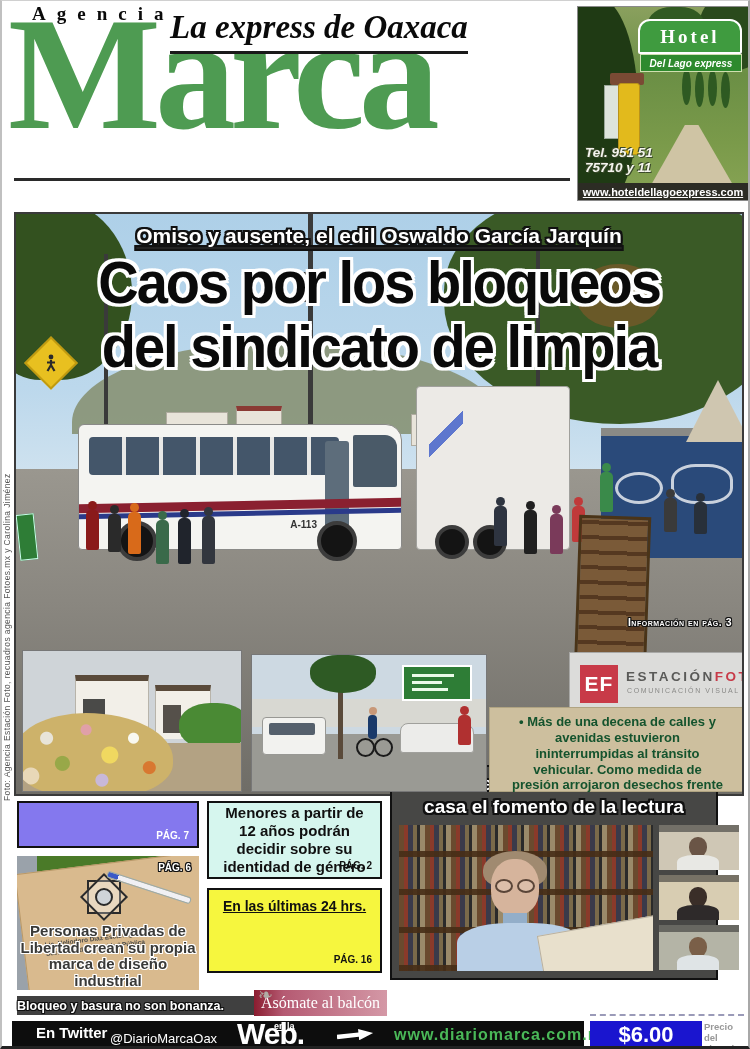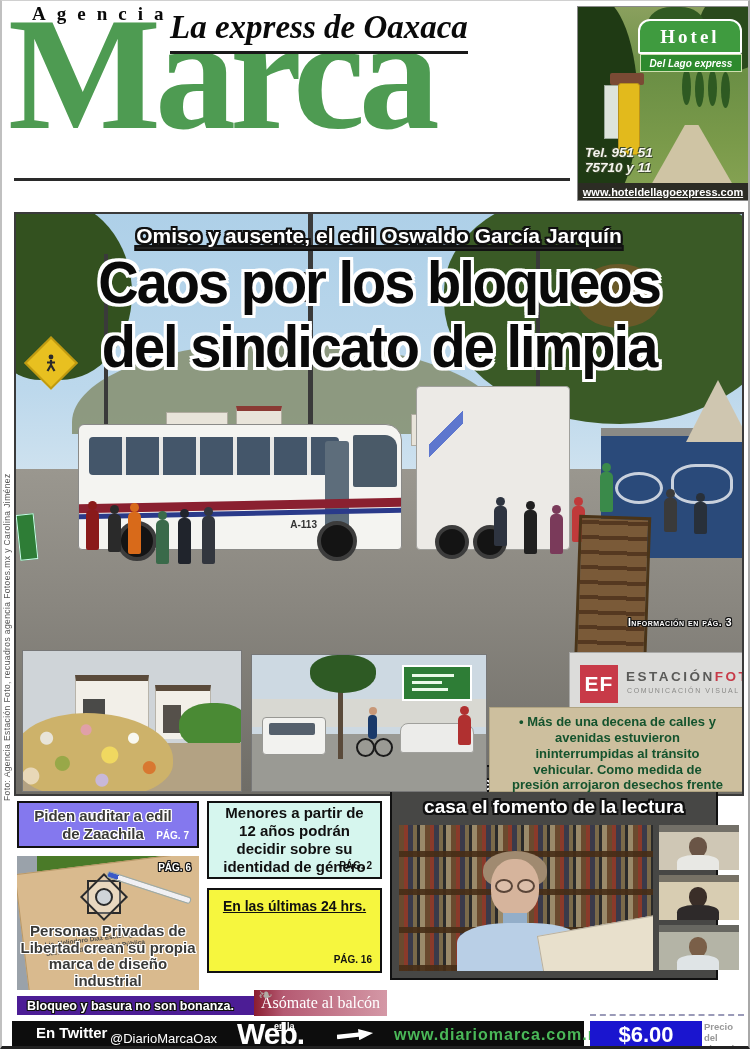--- a/index.html
+++ b/index.html
@@ -147,21 +147,21 @@
   .sp-gl{position:absolute;left:96px;top:54px;width:40px;height:14px;display:flex;gap:4px;}
   .sp-gl i{flex:1;border:2px solid #5a4538;border-radius:50%;background:rgba(255,255,255,.15);}
   .sp-neck{position:absolute;left:104px;top:88px;width:24px;height:14px;background:#93aec9;}
   .sp-shirt{position:absolute;left:58px;top:98px;width:126px;height:50px;background:#b9cfe6;border-radius:40% 40% 0 0;}
   .sp-book{position:absolute;right:-10px;bottom:-12px;width:120px;height:56px;background:#e8e0cc;transform:rotate(-10deg);border:1px solid #b8b0a0;}
   .ie-th{position:absolute;left:267px;width:80px;height:45px;overflow:hidden;}
   .ie-th .bar{position:absolute;left:0;top:0;width:100%;height:7px;background:rgba(40,40,40,.55);}
   .th-head{position:absolute;left:30px;top:12px;width:18px;height:20px;border-radius:48%;}
   .th-body{position:absolute;left:18px;top:30px;width:42px;height:18px;border-radius:40% 40% 0 0;}
   
-  .banner-op{left:15px;top:995px;width:237px;height:19px;background:#4c1d95;display:flex;align-items:center;justify-content:center;
+  .banner-op{left:15px;top:995px;width:237px;height:19px;background:#404040;display:flex;align-items:center;justify-content:flex-start;
              padding-right:10px;box-sizing:border-box;font:bold 12.5px "Liberation Sans",sans-serif;}
   .banner-bal{left:252px;top:989px;width:133px;height:26px;background:linear-gradient(90deg,#8b1d30 0,#b55a72 22%,#d498a6 100%);
               display:flex;align-items:center;justify-content:center;color:#fff;font:16px "Liberation Serif",serif;}
   .bal-ic{position:absolute;left:4px;top:-6px;color:#b0aca4;font-size:18px;}
   
   .fbar{left:10px;top:1020px;width:572px;height:27px;background:#0d0d0d;}
   .f-tw{position:absolute;left:24px;top:3px;font:bold 15px "Liberation Sans",sans-serif;color:#fff;}
   .f-th{position:absolute;left:98px;top:10px;font:13px "Liberation Sans",sans-serif;color:#fff;cursor:pointer;}
   .f-web{position:absolute;left:225px;top:-4px;font:bold 30px "Liberation Sans",sans-serif;color:#fff;letter-spacing:-1px;}
   .f-enla{position:absolute;left:262px;top:0px;font:bold 9px "Liberation Sans",sans-serif;color:#fff;text-decoration:underline;}
@@ -301,21 +301,20 @@
       <div class="ef-n"><span>ESTACIÓN</span><b>FOTO</b></div>
       <div class="ef-s">COMUNICACIÓN VISUAL</div>
     </div>
 
     <div class="abs summary">• Más de una decena de calles y avenidas estuvieron ininterrumpidas al tránsito vehicular. Como medida de presión arrojaron desechos frente a casa de edil capitalino.</div>
   </div>
 
   <div class="abs vcredit">Foto: Agencia Estación Foto, recuadros agencia Fotoes.mx y Carolina Jiménez</div>
 
   <div class="abs box-z">
-    <span class="ow1">Piden auditar a edil de Zaachila</span>
     <span class="pagetag" style="right:8px;bottom:5px;color:#fff;">PÁG. 7</span>
   </div>
 
   <div class="abs folder-photo">
     <div class="fp-left"></div>
     <div class="fp-folder"></div>
     <div class="fp-star">
       <div class="s1"></div>
       <div class="s2"></div>
       <div class="c"></div>

